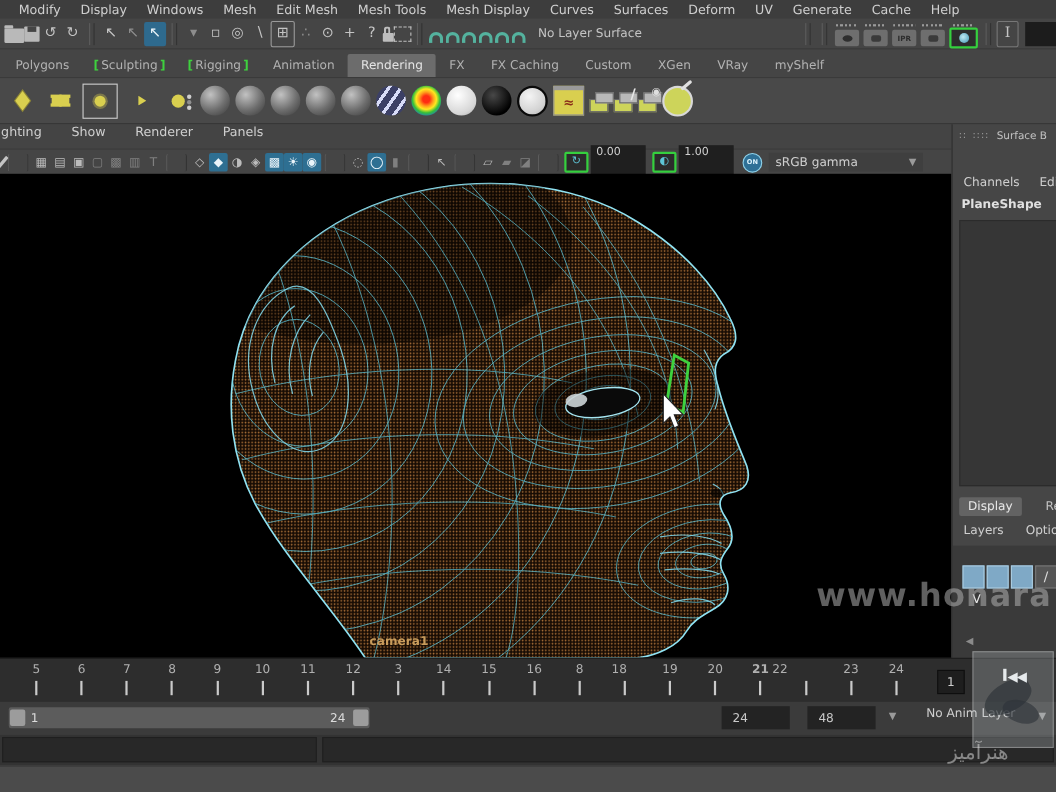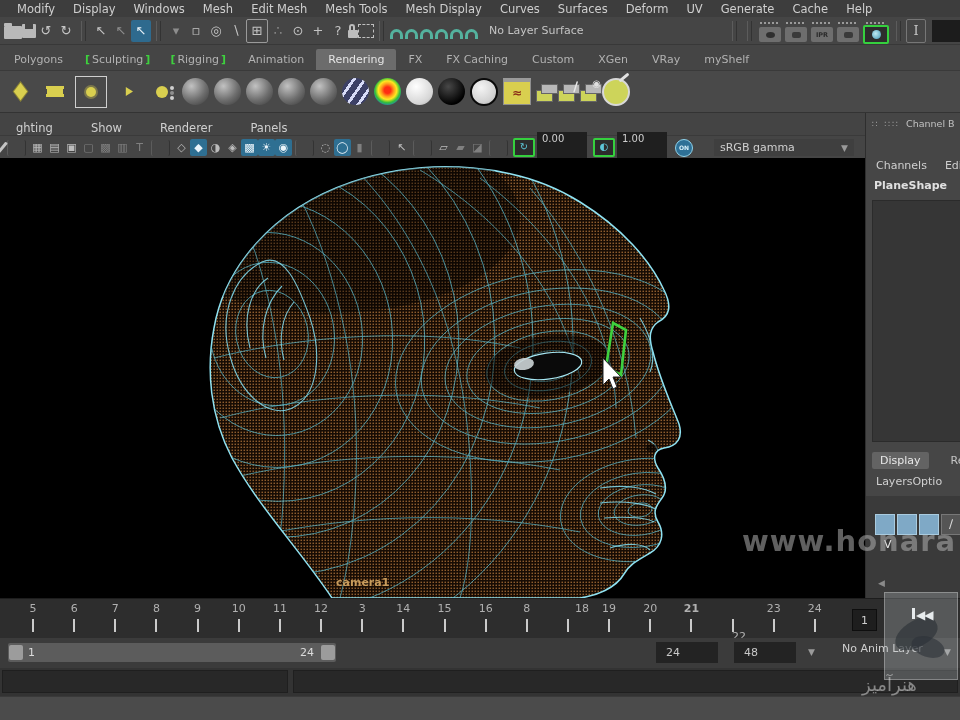--- a/index.html
+++ b/index.html
@@ -80,58 +80,58 @@
   .s-layers{width:15px;height:10px;background:#cdd45a;border:1px solid #666;position:relative;margin-top:8px;}
   .s-layers::before{content:"";position:absolute;left:4px;top:-7px;width:15px;height:8px;background:#b8b8b8;border:1px solid #666;}
   .s-layers.slash::after{content:"∕";position:absolute;right:-4px;top:-12px;color:#e8e8e8;font-size:13px;font-weight:bold;}
   .s-layers.eye::after{content:"◉";position:absolute;right:-5px;top:-13px;color:#dfdfdf;font-size:10px;}
   .s-clock{width:24px;height:24px;border-radius:50%;background:#cdd45a;border:2px solid #d8d8d8;position:relative;}
   .s-clock::after{content:"";position:absolute;right:-2px;top:-4px;width:12px;height:3px;background:#e0e0e0;transform:rotate(-40deg);border-radius:2px;}
 
   
   #main{left:0;top:113px;width:960px;height:485px;background:#3c3c3c;}
   #viewport{left:0;top:0;width:865px;height:485px;background:#444;}
-  .vp-menus{height:22px;display:flex;align-items:flex-end;gap:16px;background:#444;padding-left:15px;}
+  .vp-menus{height:22px;display:flex;align-items:flex-start;gap:5px;background:#444;}
   .vp-menus span{font-size:11.5px;color:#cfcfcf;padding:0 11px;}
   .vp-menus span:first-child{padding-left:1px;}
   .vp-toolbar{height:23px;display:flex;align-items:center;background:#454545;padding-left:1px;
               border-top:1px solid #3a3a3a;}
   .vicon{width:17px;height:17px;display:flex;align-items:center;justify-content:center;
          font-size:11px;color:#bcbcbc;flex:none;border-radius:2px;}
   .vicon.hl{background:#2e6f92;color:#eaf4fa;}
   .vicon.dim{color:#808080;}
   .vp-toolbar .i-sep{height:16px;margin:0 3px;}
   .i-pencil{width:3px;height:13px;background:#c4c4c4;transform:rotate(40deg);border-radius:1px;}
   .gbox{width:18px;height:15px;border:2px solid #35d03e;background:#2c2c2c;color:#5ec6d8;
         font-size:10px;line-height:13px;text-align:center;border-radius:2px;flex:none;margin:0 2px;}
   .vfield{width:40px;height:15px;background:#1f1f1f;color:#cfcfcf;font-size:10px;
           padding:1px 5px 16px 5px;margin-right:4px;flex:none;}
   .oncirc{width:16px;height:16px;border-radius:50%;background:#2e7096;border:1px solid #8fd2ea;
           color:#d9f1fb;font-size:6px;font-weight:bold;display:flex;align-items:center;
           justify-content:center;flex:none;margin:0 4px;}
   .gamma-dd{width:128px;height:17px;background:#3f3f3f;color:#cfcfcf;font-size:11px;
             display:flex;align-items:center;justify-content:space-between;
-            padding:0 6px;flex:none;margin-left:17px;}
+            padding:0 6px;flex:none;margin-left:2px;}
   .gamma-dd .arr{color:#9a9a9a;font-size:9px;}
 
   .vp-canvas{left:0;top:45px;width:865px;height:440px;background:#000;overflow:hidden;}
 
   
   #right-panel{left:865px;top:0;width:95px;height:485px;background:#464646;
                border-left:1px solid #2e2e2e;overflow:hidden;box-sizing:border-box;}
   .rp-header{display:flex;align-items:center;gap:6px;font-size:9.5px;color:#c2c2c2;
              padding:5px 0 4px 6px;white-space:nowrap;}
   .rp-dots{color:#9a9a9a;font-size:9px;letter-spacing:2px;}
   .rp-menus{display:flex;gap:18px;font-size:11px;color:#cfcfcf;padding:26px 0 2px 10px;white-space:nowrap;}
   .rp-node{font-size:11px;font-weight:bold;color:#e0e0e0;padding:5px 0 4px 8px;white-space:nowrap;}
   .rp-channel-area{margin:4px 0 0 6px;width:95px;height:240px;background:#363636;border:1px solid #2b2b2b;}
   .rp-tabs{display:flex;gap:14px;padding:10px 0 0 6px;font-size:11px;white-space:nowrap;}
   .rp-tab{padding:2px 8px;color:#c4c4c4;}
   .rp-tab.active{background:#636363;color:#e8e8e8;border-radius:2px;}
-  .rp-subtabs{display:flex;padding:6px 0 0 10px;font-size:11px;color:#cfcfcf;white-space:nowrap;align-items:center;}
+  .rp-subtabs{display:flex;gap:20px;padding:6px 0 0 10px;font-size:11px;color:#cfcfcf;white-space:nowrap;align-items:center;}
   .rp-layerbox{margin-top:8px;width:95px;height:150px;background:#3a3a3a;position:relative;}
   .layer-row{position:absolute;left:9px;top:18px;display:flex;gap:2px;}
   .lb{width:20px;height:21px;background:#7fa9c6;border:1px solid #a9cbdf;box-sizing:border-box;}
   .lb.dark{background:#555;border-color:#777;color:#ddd;font-size:12px;text-align:center;line-height:18px;}
   .layer-v{position:absolute;left:18px;top:42px;color:#e8e8e8;font-size:11px;}
   .rp-collapse{position:absolute;left:12px;top:82px;color:#8a8a8a;font-size:9px;}
 
   
   #timeline{left:0;top:598px;width:960px;height:40px;background:#2d2d2d;border-top:1px solid #1d1d1d;}
   #timeline-numbers,#timeline-ticks{position:absolute;left:0;top:0;width:880px;height:40px;}
@@ -453,21 +453,21 @@
         <polygon points="613,165 626,172 621,217 606,209" fill="none" stroke="#3ed13e" stroke-width="2.6"></polygon>
         <text x="336" y="428" font-size="11" font-weight="bold" fill="#c89c5c">camera1</text>
         <path d="M 603,200 L 603,227 L 609,221 L 613,231 L 617,229 L 613,219 L 621,219 Z" fill="#ffffff" stroke="#222" stroke-width="1"></path>
       </svg>
     </div>
   </div>
 
   <div id="right-panel" class="abs">
     <div class="rp-header">
       <span class="rp-dots">∷ ∷∷</span>
-      <span>Channel B</span>
+      <span>Surface B</span>
     </div>
     <div class="rp-menus">
       <span>Channels</span>
       <span>Edi</span>
     </div>
     <div class="rp-node">PlaneShape</div>
     <div class="rp-channel-area"></div>
     <div class="rp-tabs">
       <span class="rp-tab active">Display</span>
       <span class="rp-tab">Re</span>
@@ -498,25 +498,25 @@
       <span class="tnum" style="left: 156.45px;">8</span>
       <span class="tnum" style="left: 197.6px;">9</span>
       <span class="tnum" style="left: 238.75px;">10</span>
       <span class="tnum" style="left: 279.9px;">11</span>
       <span class="tnum" style="left: 321.05px;">12</span>
       <span class="tnum" style="left: 362.2px;">3</span>
       <span class="tnum" style="left: 403.35px;">14</span>
       <span class="tnum" style="left: 444.5px;">15</span>
       <span class="tnum" style="left: 485.65px;">16</span>
       <span class="tnum" style="left: 526.8px;">8</span>
-      <span class="tnum" style="left: 582px;">18</span>
+      <span class="tnum" style="left: 563px;">18</span>
       <span class="tnum" style="left: 609.1px;">19</span>
       <span class="tnum" style="left: 650.25px;">20</span>
       <span class="tnum" style="left: 691.4px; font-weight: bold;">21</span>
-      <span class="tnum" style="left: 739px; margin-top: 28px;">22</span>
+      <span class="tnum" style="left: 709px;">22</span>
       <span class="tnum" style="left: 773.7px;">23</span>
       <span class="tnum" style="left: 814.85px;">24</span>
     </div>
   <div id="timeline-ticks">
 
   <span class="ttick" style="left: 33px;"></span>
       <span class="ttick" style="left: 74.15px;"></span>
       <span class="ttick" style="left: 115.3px;"></span>
       <span class="ttick" style="left: 156.45px;"></span>
       <span class="ttick" style="left: 197.6px;"></span>

